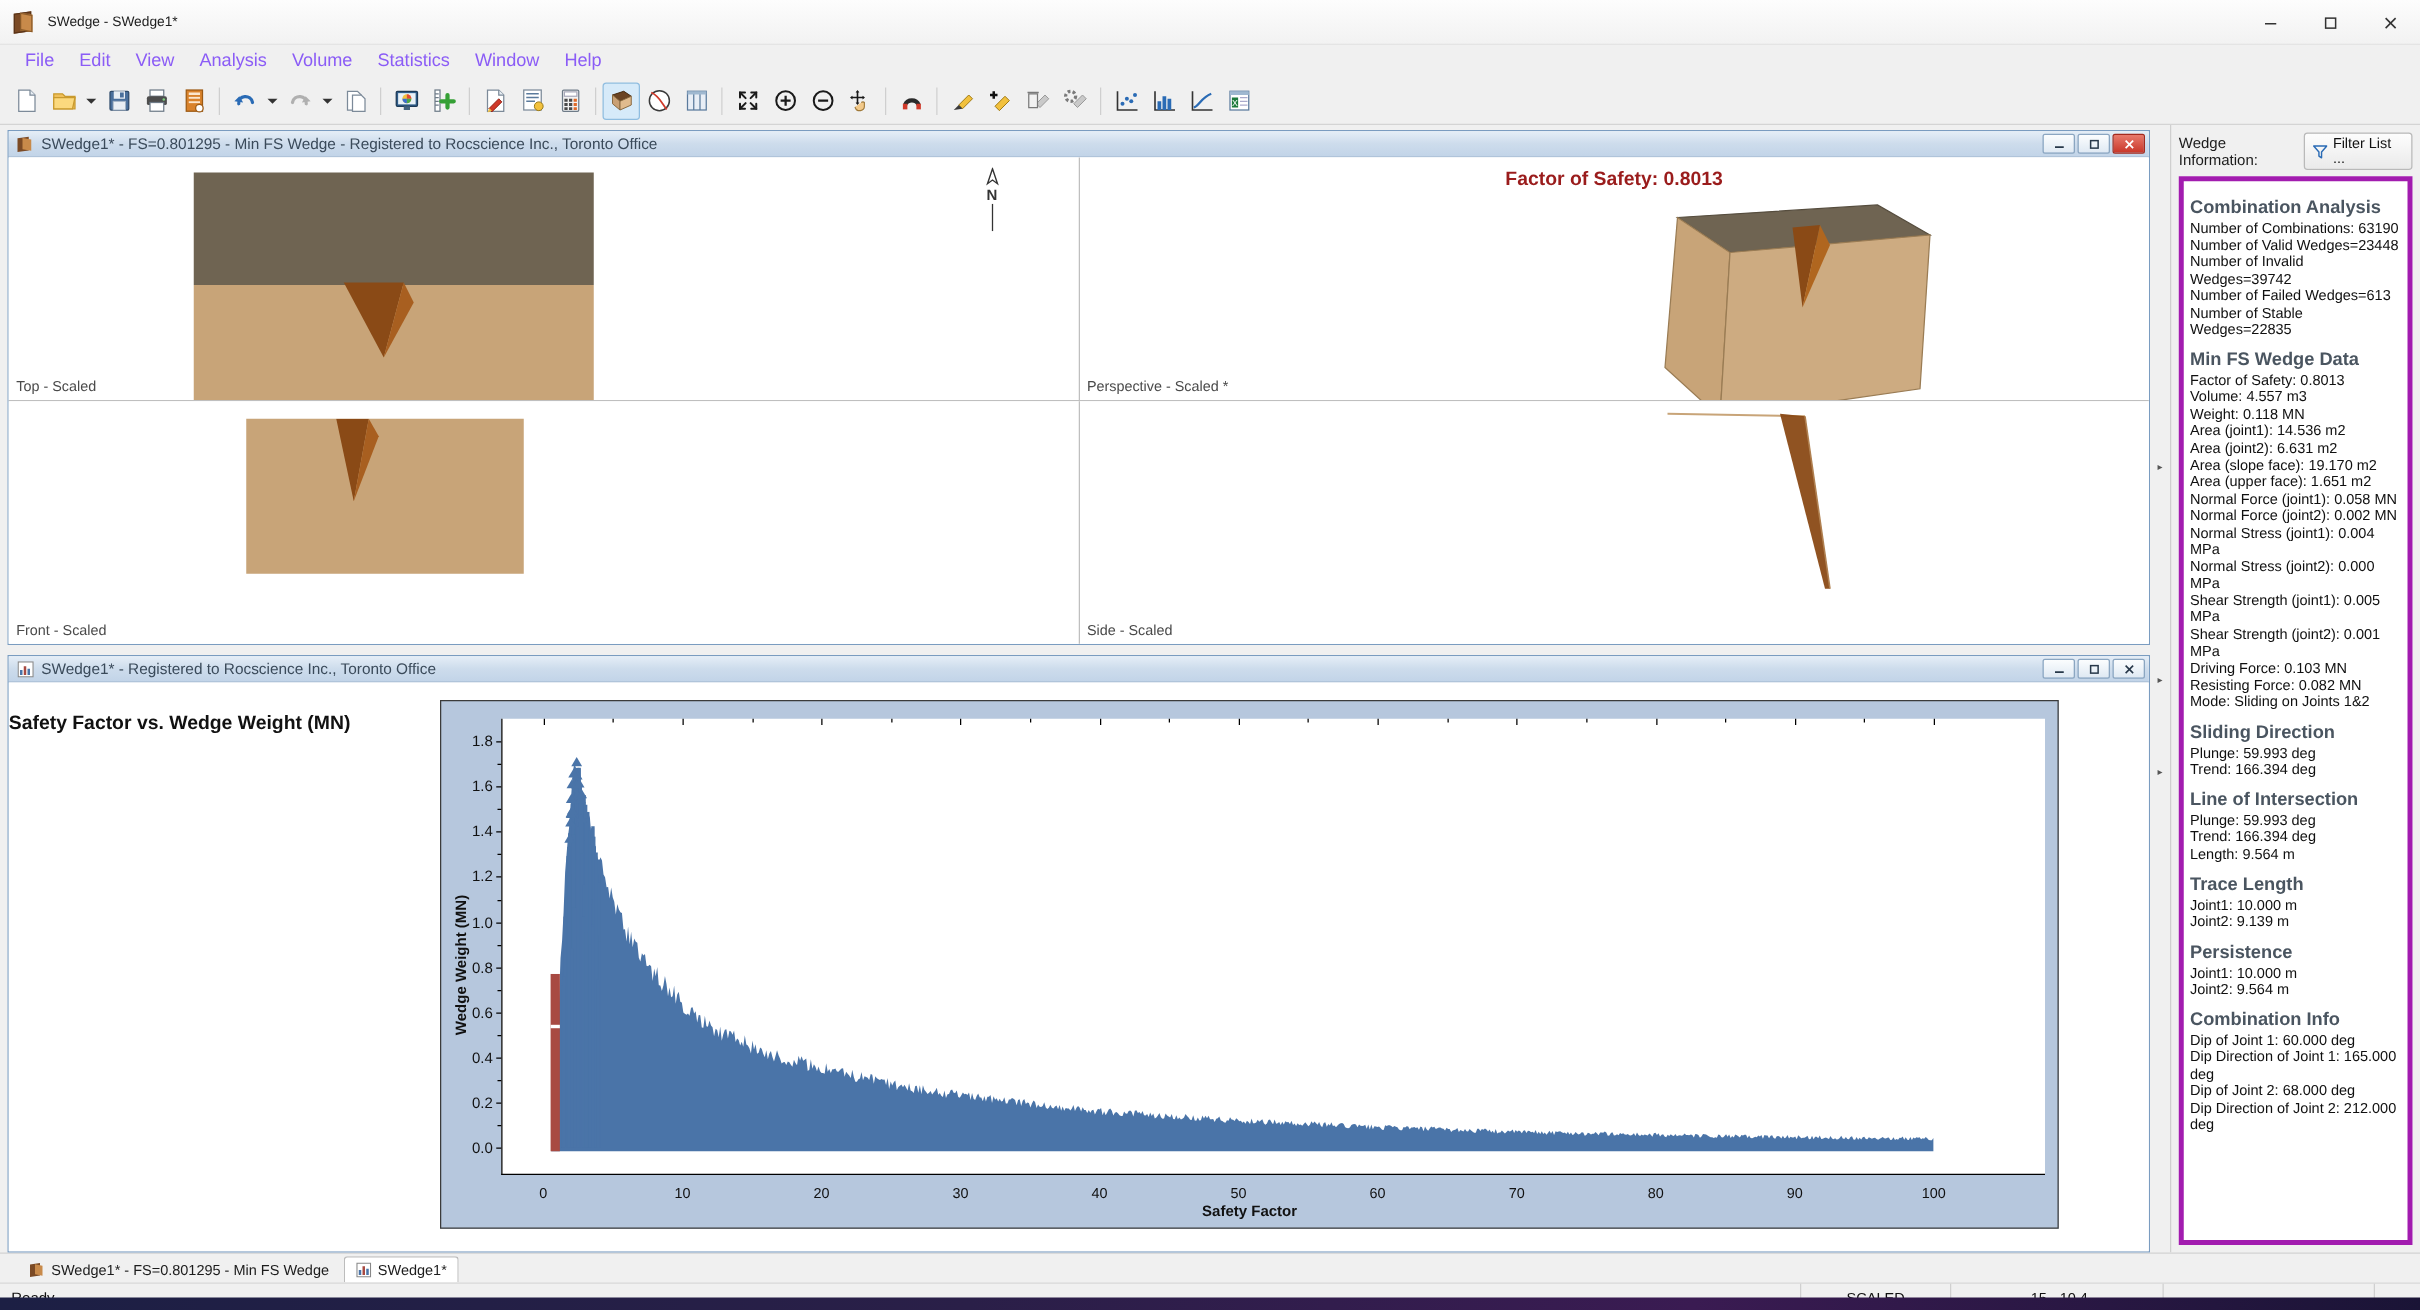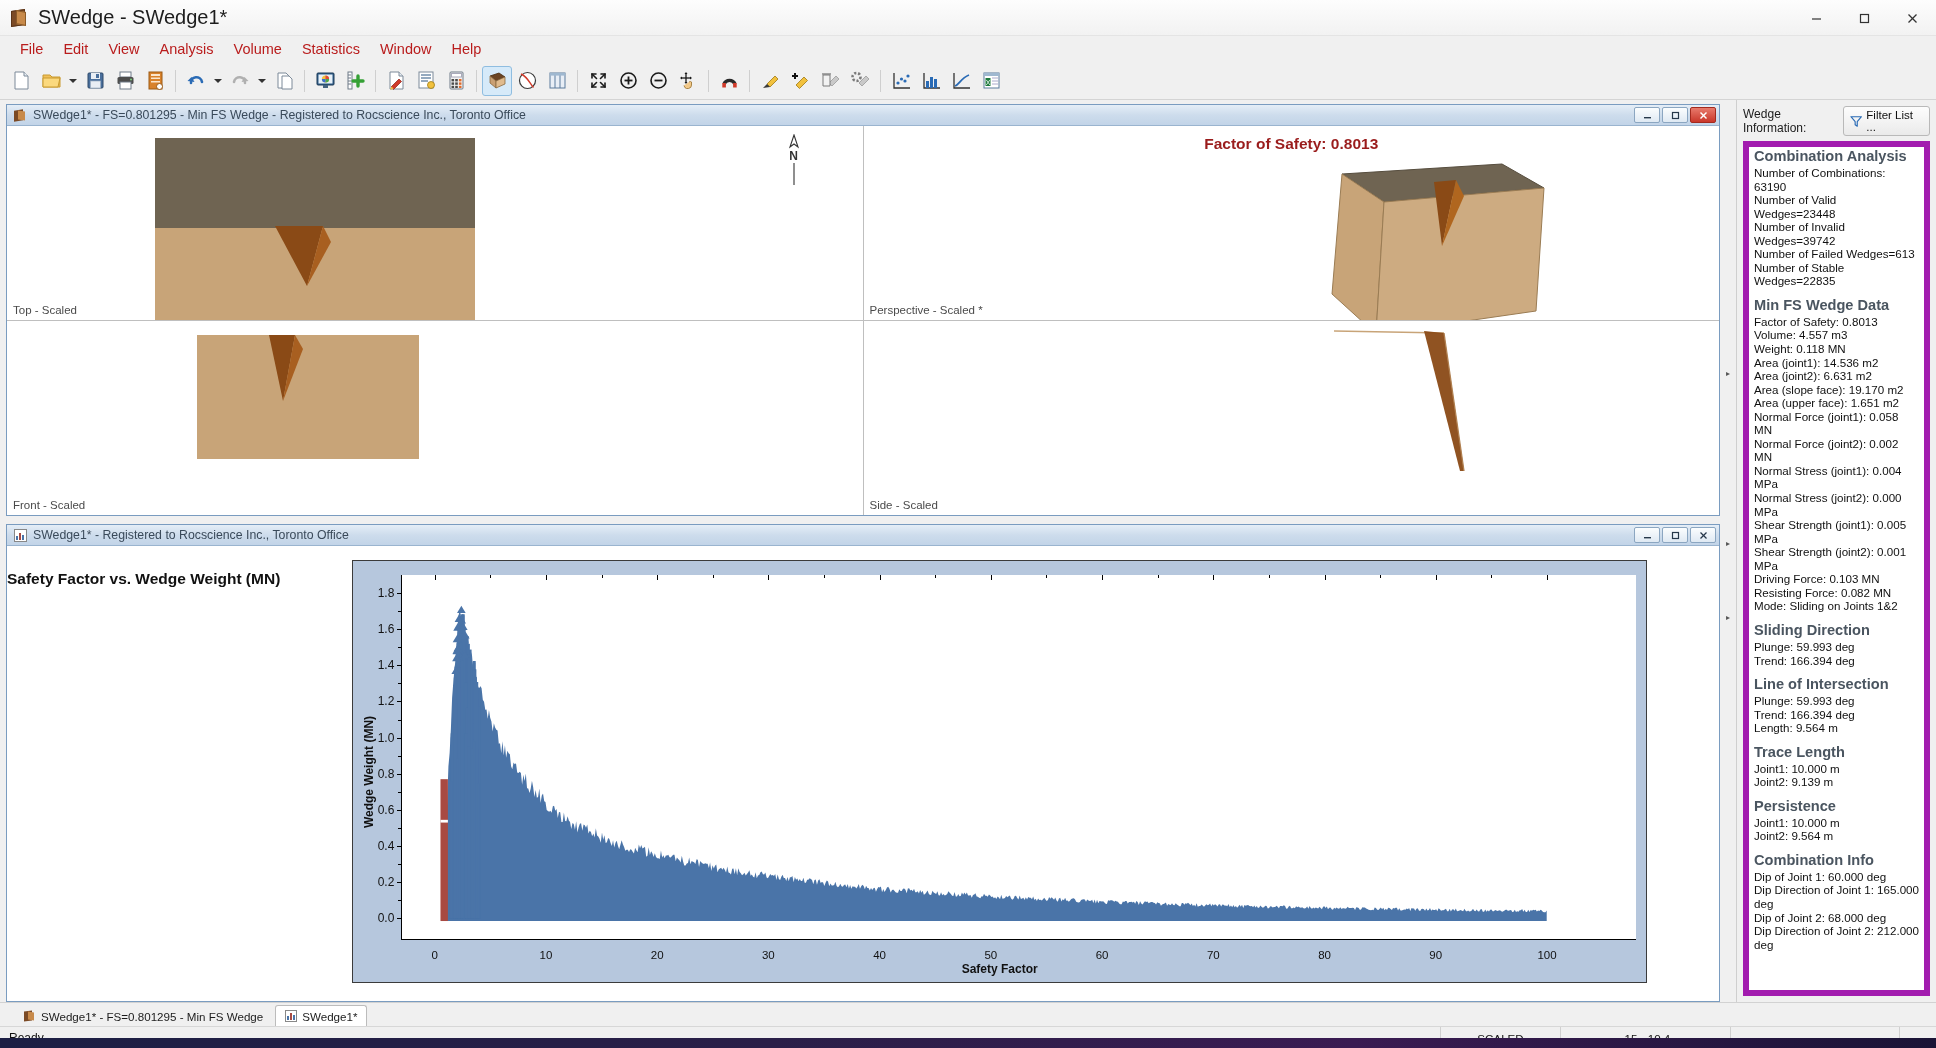--- a/index.html
+++ b/index.html
@@ -33,38 +33,38 @@
     position:absolute; left:2px; top:2px; width:14px; height:16px;
     background:#7b4a25; border:1px solid #5a3418;
     transform: skewY(-8deg);
   }
   .app-icon .bk2 {
     position:absolute; left:7px; top:3px; width:10px; height:14px;
     background:#c88a4a; border:1px solid #8a5a28;
     transform: skewY(10deg);
   }
   .title-text {
-    font-size: 20px; color: #1d1d1d;
+    font-size: 11px; color: #1d1d1d;
   }
   .winbtns { position: absolute; right: 0; top: 0; height: 36px; display: flex; }
   .winbtn {
     width: 48px; height: 36px; display: flex; align-items: center; justify-content: center;
     font-size: 15px; color: #333; background: transparent;
   }
   .winbtn svg { display:block; }
 
   
   .menubar {
     height: 26px; flex: 0 0 26px;
     display: flex; align-items: center;
     background: #f0f0f0;
     padding-left: 10px;
   }
   .menu-item {
-    font-size: 14.5px; color: #b91c1c; padding: 3px 10px; cursor: default;
+    font-size: 14.5px; color: #8b5cf6; padding: 3px 10px; cursor: default;
     white-space: nowrap;
   }
 
   
   .toolbar {
     height: 38px; flex: 0 0 38px;
     background: #f0f0f0;
     border-bottom: 1px solid #d4d4d4;
     display: flex; align-items: center;
     padding-left: 6px; gap: 0px;
@@ -191,22 +191,22 @@
   }
   .sb-head { display:flex; align-items:center; justify-content:space-between; margin-bottom:5px; }
   .sb-head-label { font-size:12px; color:#1b1b1b; }
   .filter-btn {
     display:flex; align-items:center; gap:4px;
     border:1px solid #b9b9b9; border-radius:3px;
     background: linear-gradient(#fdfdfd,#eaeaea);
     padding: 2px 6px; font-size:11.5px; color:#111;
   }
   .sb-panel {
-    flex:1 1 auto; background:#fff; border:6px solid #a21caf;
-    overflow:hidden; padding: 0 5px 3px 5px; min-height:0;
+    flex:1 1 auto; background:#fff; border:4px solid #a21caf;
+    overflow:hidden; padding: 12px 5px 3px 5px; min-height:0;
   }
   .sb-h {
     font-size: 14.6px; font-weight:bold; color:#4a5560;
     margin-top: 9px; margin-bottom:1px; line-height:17px;
   }
   .sb-h:first-child { margin-top:1px; }
   .sb-l { font-size:11.6px; color:#101010; line-height:13.55px; }
 
   
   .win-tabs {

